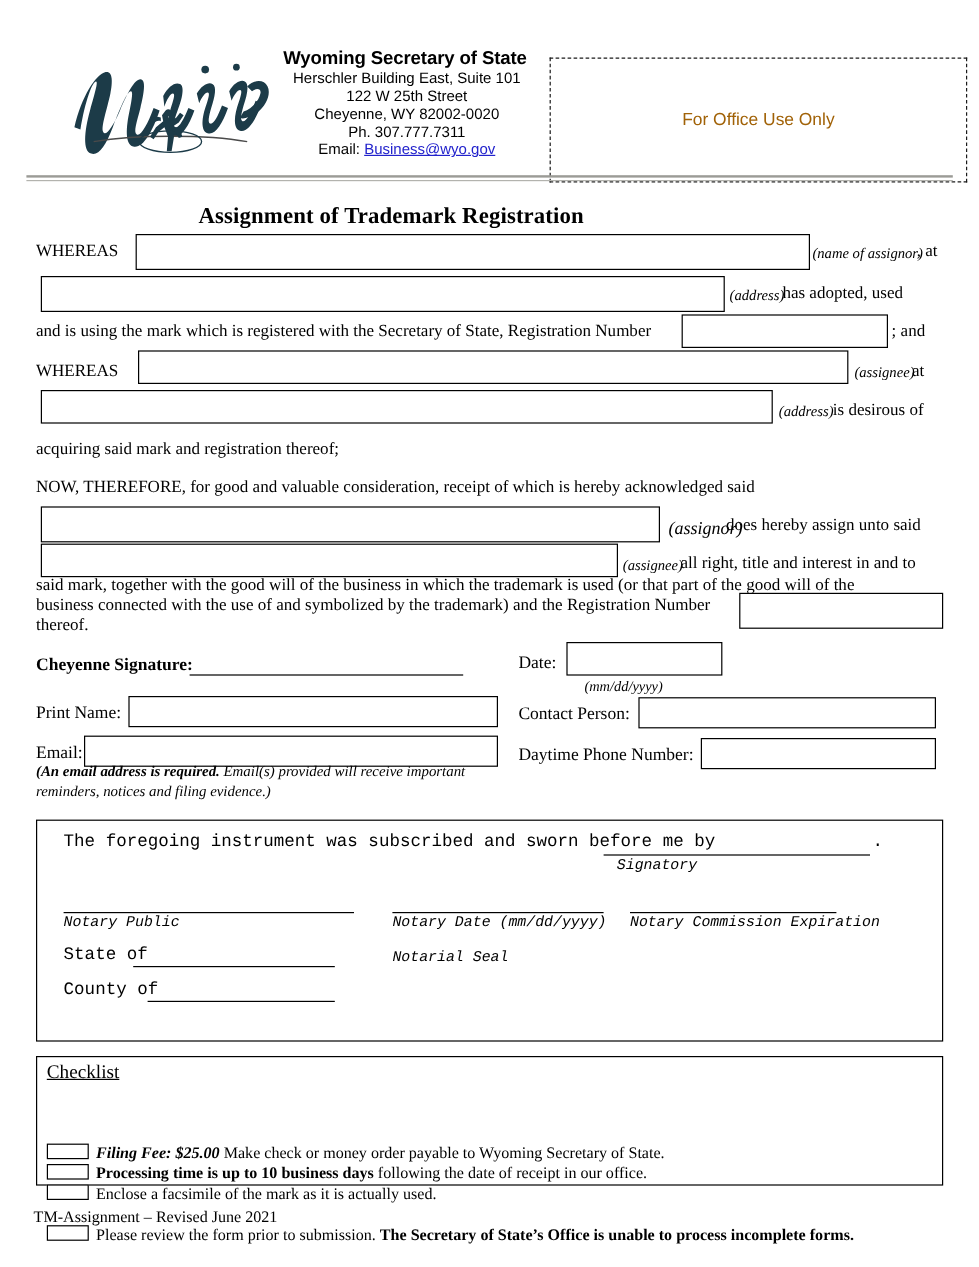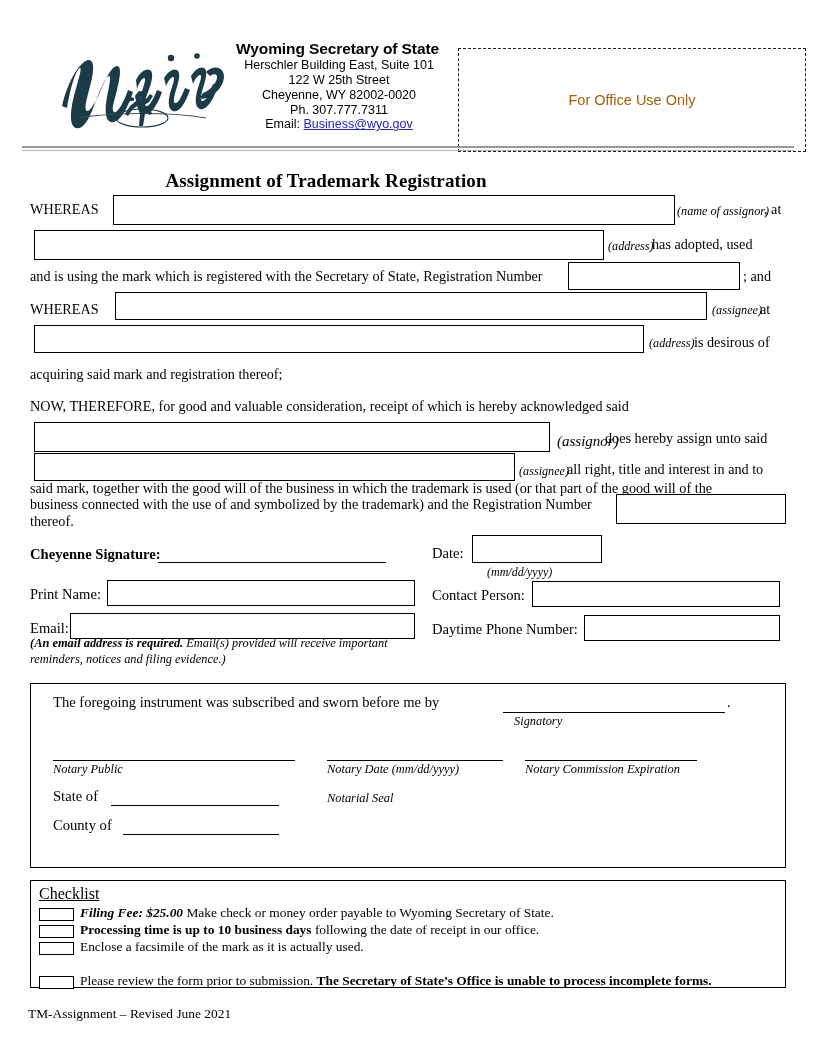--- a/index.html
+++ b/index.html
@@ -147,20 +147,21 @@
   }
 
   
   .notary-box {
     position: absolute;
     left: 30px; top: 683px;
     width: 756px;
     height: 185px;
     border: 1.4px solid #000;
     box-sizing: border-box;
+    font-family: Liberation Mono, monospace;
   }
   .nt { position: absolute; white-space: nowrap; font-size: 14.6px; }
   .nt-it { position: absolute; white-space: nowrap; font-style: italic; font-size: 12.4px; }
   .nline { position: absolute; border-bottom: 1.4px solid #000; height: 0; }
 
   
   .checklist-box {
     position: absolute;
     left: 30px; top: 880px;
     width: 756px;
@@ -173,21 +174,22 @@
     left: 8px; top: 4px;
     font-size: 16px;
     text-decoration: underline;
   }
   .cl-row {
     position: absolute;
     left: 8px;
     height: 16px;
     width: 740px;
     display: flex;
-    align-items: flex-end;
+    align-items: flex-start;
+    margin-top: 48px;
   }
   .cbox {
     width: 35px;
     height: 13px;
     border: 1.3px solid #000;
     box-sizing: border-box;
     flex: 0 0 auto;
     background: #fff;
   }
   .cl-text {

